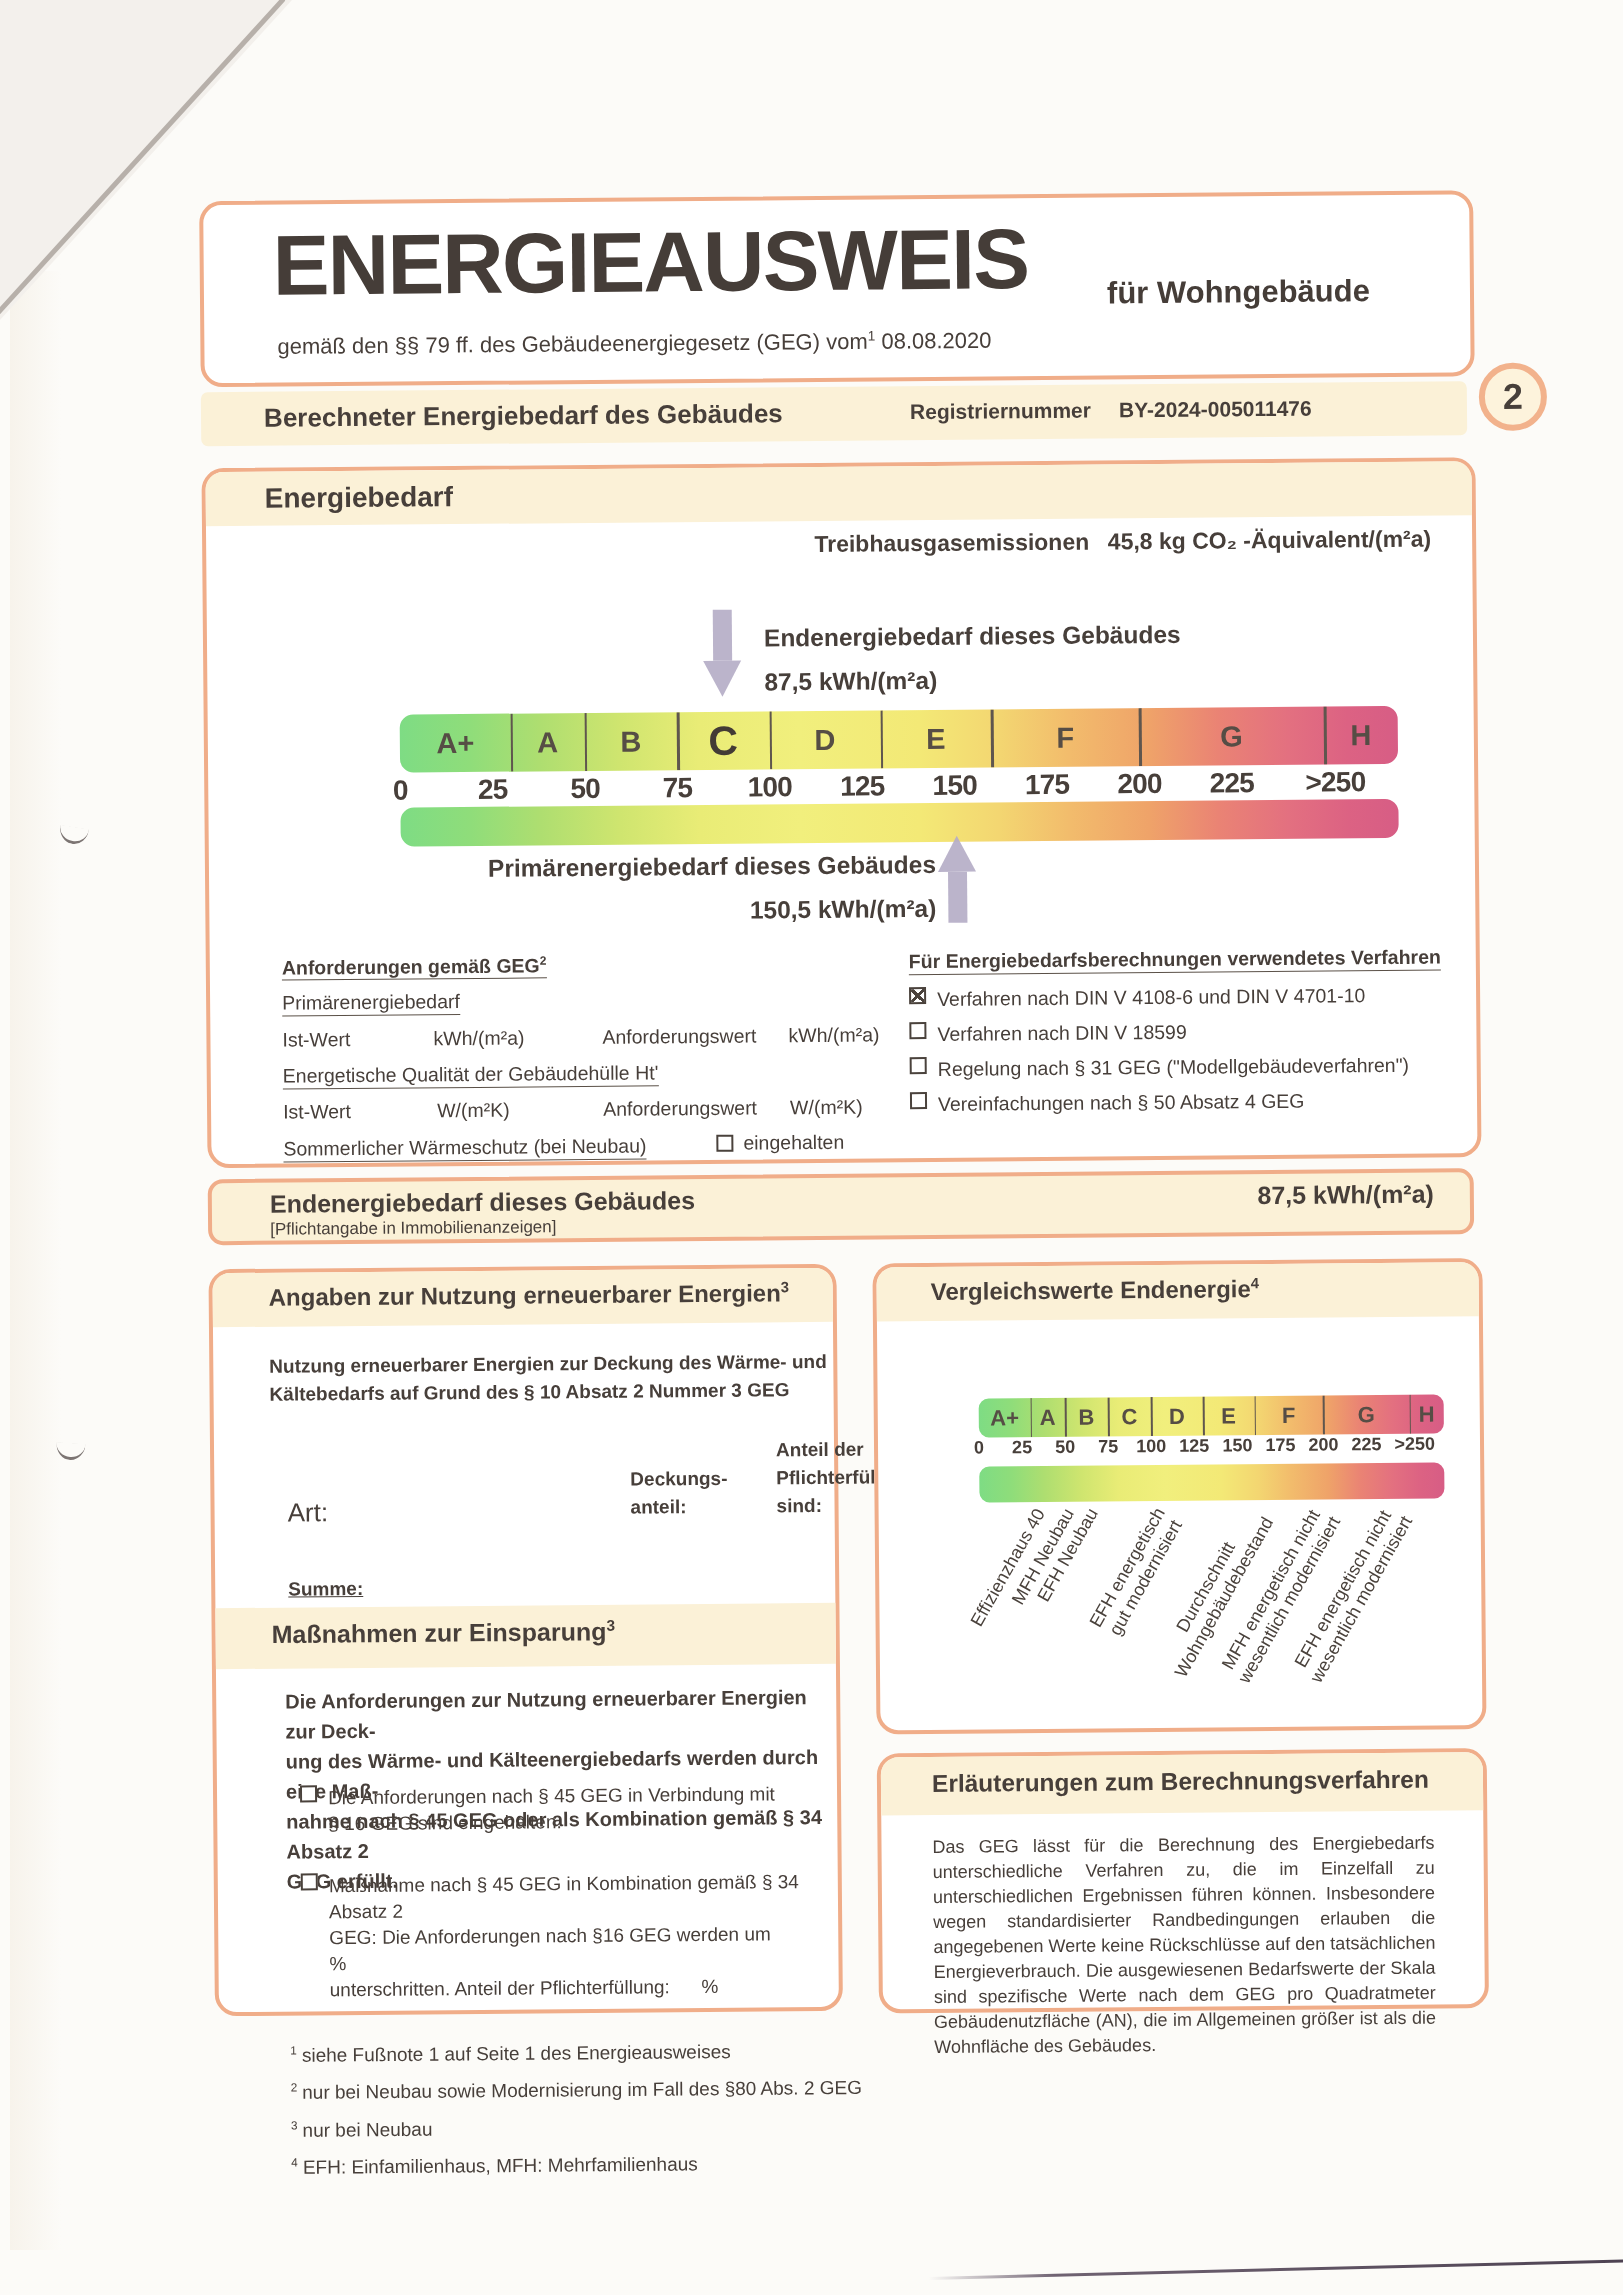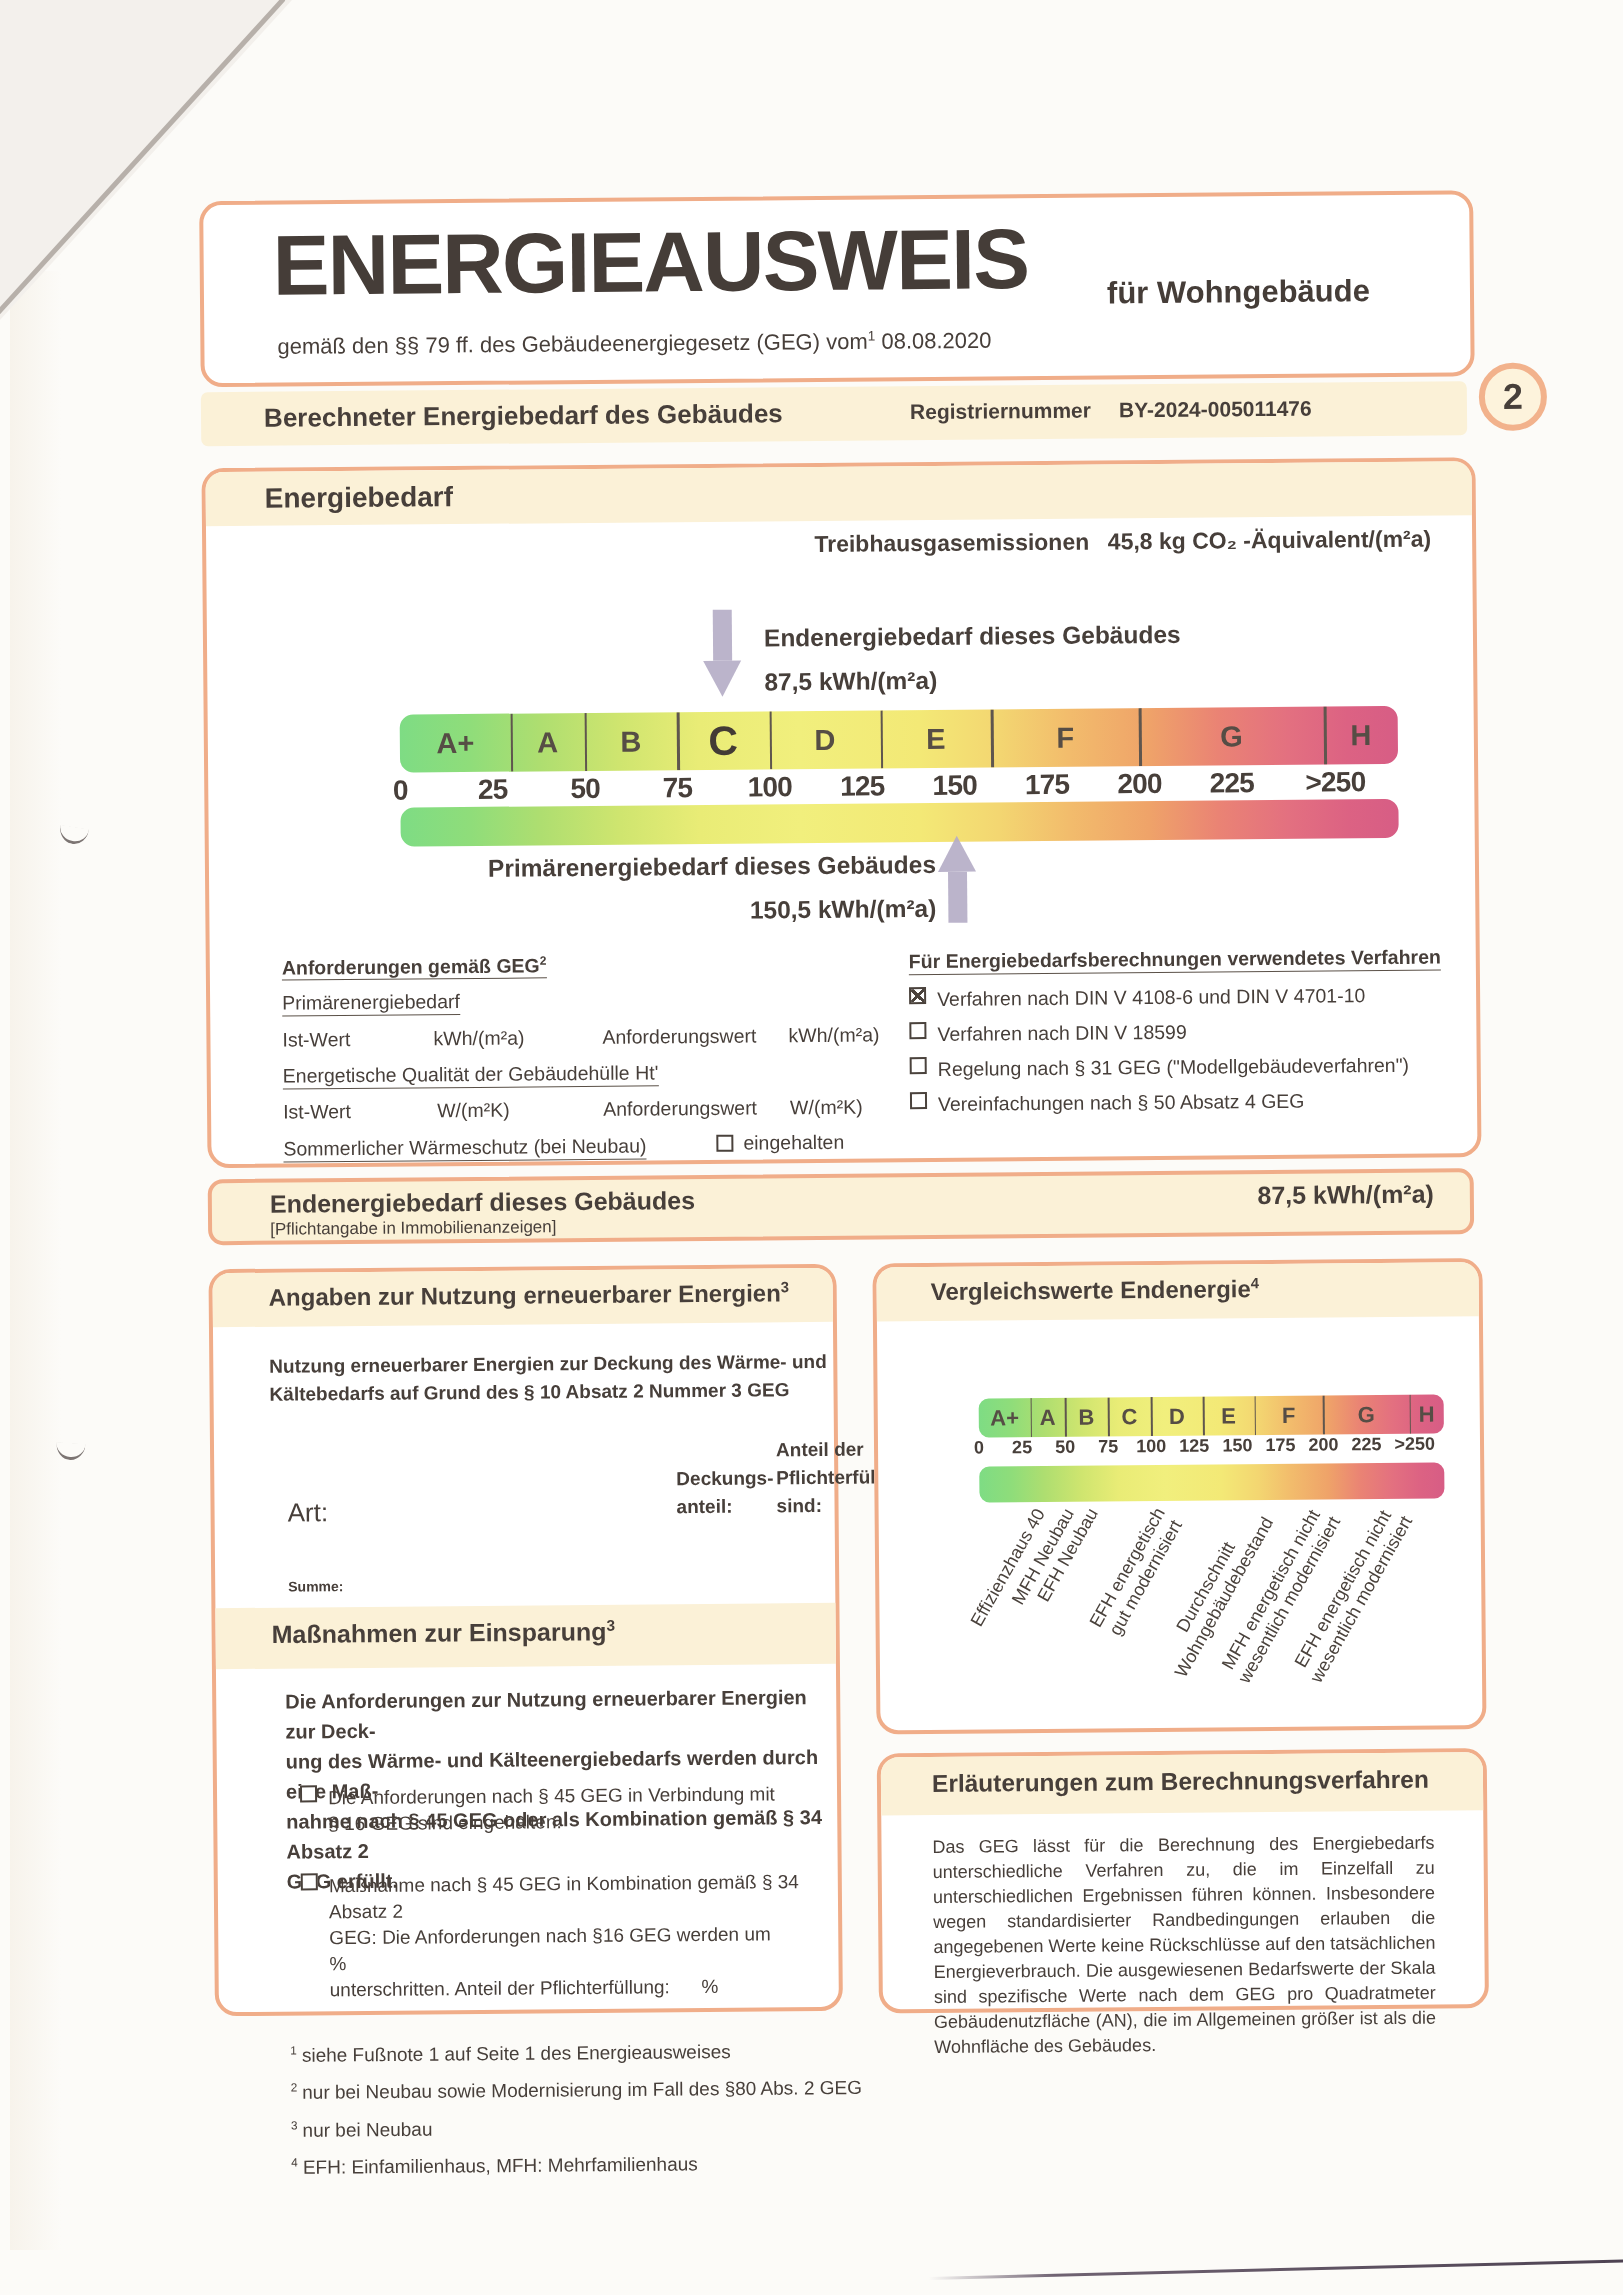--- a/index.html
+++ b/index.html
@@ -91,24 +91,24 @@
   #banner{position:absolute;left:207px;top:1174px;width:1266px;height:66px;background:#fbf1d7;
           border:4.2px solid #f0ad89;border-radius:15px;box-sizing:border-box;}
   #banner-title{left:58px;top:6.8px;font-size:25px;font-weight:bold;}
   #banner-sub{left:58px;top:37px;font-size:17px;}
   #banner-value{right:36px;top:6.8px;font-size:25px;font-weight:bold;}
 
   
   #re-box{left:207px;top:1264px;width:620px;height:739px;}
   #re-heading{left:56px;top:11px;font-size:24px;font-weight:bold;}
   #re-para{left:56px;top:80px;font-size:19px;font-weight:bold;line-height:28px;}
-  #re-col1{left:462px;top:196px;font-size:19px;font-weight:bold;line-height:28px;}
+  #re-col1{left:416px;top:196px;font-size:19px;font-weight:bold;line-height:28px;}
   #re-col2{left:562px;top:168px;font-size:19px;font-weight:bold;line-height:28px;}
   #re-art{left:73px;top:225px;font-size:26px;}
-  #re-summe{left:73px;top:306px;font-size:14px;font-weight:600;}
+  #re-summe{left:73px;top:306px;font-size:19px;font-weight:600;text-decoration:underline;}
   #ma-band{top:335px;height:61px;}
   #ma-heading{left:56px;top:347px;font-size:25px;font-weight:bold;}
   #ma-para{left:69px;top:414px;font-size:20px;font-weight:bold;line-height:30px;}
   #ma-list{left:83px;top:513px;width:507px;}
 
   
   #cmp-box{left:871px;top:1264px;width:602px;height:463px;}
   #cmp-heading{left:54px;top:11px;font-size:24px;font-weight:bold;}
   #mini-scale{left:101px;top:132px;width:465px;}
   #rot-labels{position:absolute;left:101px;top:239px;width:465px;height:217px;}

